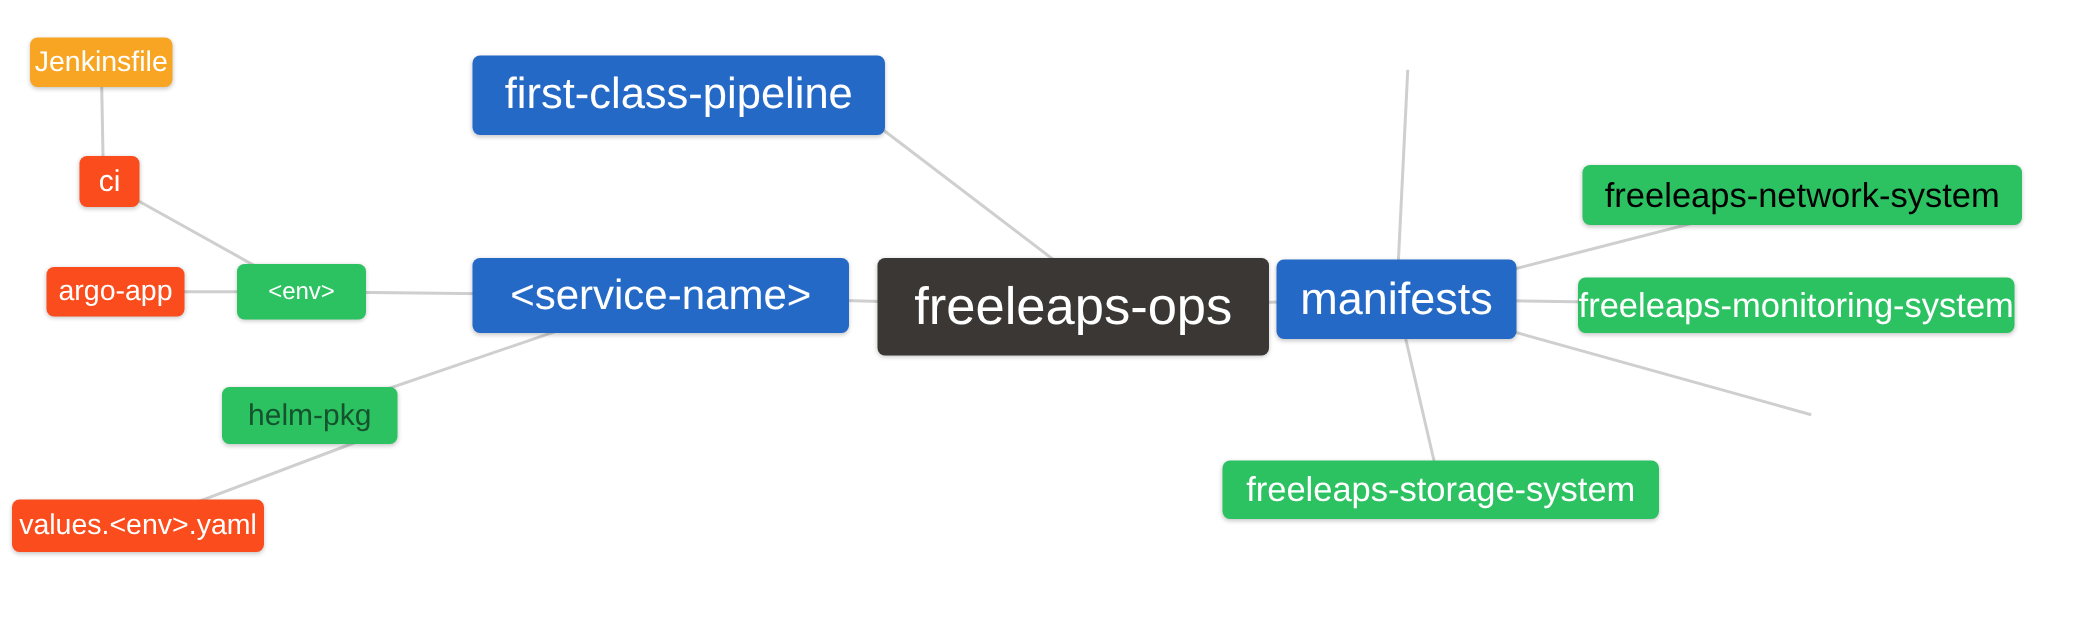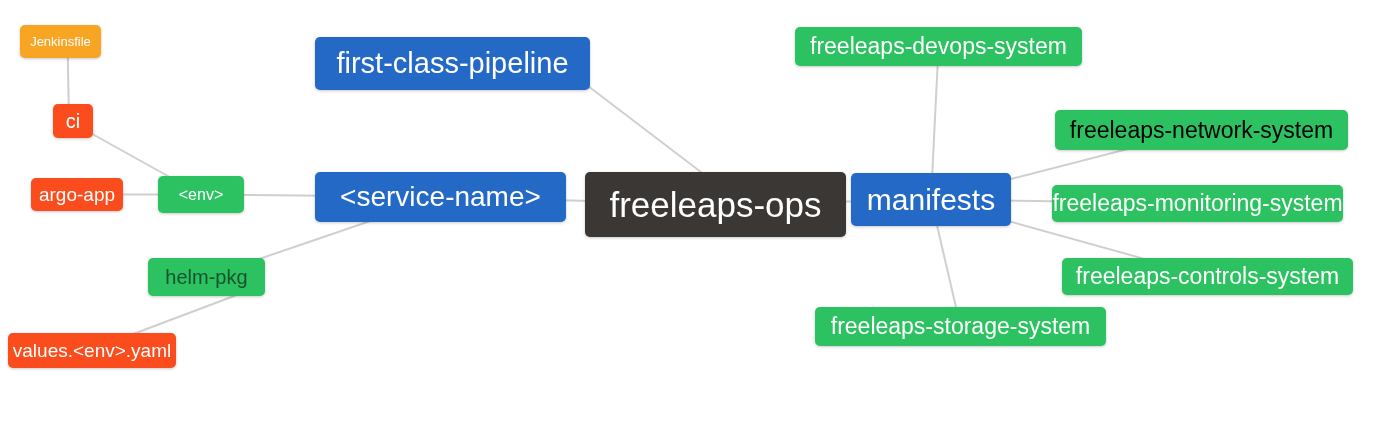--- a/index.html
+++ b/index.html
@@ -50,28 +50,26 @@
       <line x1="588" y1="86" x2="714" y2="182" stroke="#cfcfcf" stroke-width="2"></line>
       <line x1="440.5" y1="197" x2="715.5" y2="204.5" stroke="#cfcfcf" stroke-width="2"></line>
       <line x1="715.5" y1="204.5" x2="931" y2="199.5" stroke="#cfcfcf" stroke-width="2"></line>
       <line x1="931" y1="199.5" x2="938.5" y2="46.5" stroke="#cfcfcf" stroke-width="2"></line>
       <line x1="931" y1="199.5" x2="1201.5" y2="130" stroke="#cfcfcf" stroke-width="2"></line>
       <line x1="931" y1="199.5" x2="1213.5" y2="203.5" stroke="#cfcfcf" stroke-width="2"></line>
       <line x1="931" y1="199.5" x2="1207.5" y2="276.5" stroke="#cfcfcf" stroke-width="2"></line>
       <line x1="931" y1="199.5" x2="960.5" y2="326.5" stroke="#cfcfcf" stroke-width="2"></line>
     </svg>
 
-<div class="node" style="left: 20px; top: 25px; width: 81px; height: 33px; font-size: 13px; background: rgb(247, 165, 34); color: rgb(255, 255, 255);">Jenkinsfile</div>
+<div class="node" style="left: 20px; top: 25px; width: 95px; height: 33px; font-size: 19px; background: rgb(247, 165, 34); color: rgb(255, 255, 255);">Jenkinsfile</div>
     <div class="node" style="left: 53px; top: 104px; width: 40px; height: 34px; font-size: 20px; background: rgb(250, 76, 28); color: rgb(255, 255, 255);">ci</div>
     <div class="node" style="left: 31px; top: 178px; width: 92px; height: 33px; font-size: 19px; background: rgb(250, 76, 28); color: rgb(255, 255, 255);">argo-app</div>
     <div class="node" style="left: 158px; top: 176px; width: 86px; height: 37px; font-size: 16px; background: rgb(44, 194, 97); color: rgb(255, 255, 255);">&lt;env&gt;</div>
     <div class="node" style="left: 148px; top: 258px; width: 117px; height: 38px; font-size: 20px; background: rgb(44, 194, 97); color: #14532d;">helm-pkg</div>
     <div class="node" style="left: 8px; top: 333px; width: 168px; height: 35px; font-size: 19px; background: rgb(250, 76, 28); color: rgb(255, 255, 255);">values.&lt;env&gt;.yaml</div>
     <div class="node" style="left: 315px; top: 37px; width: 275px; height: 53px; font-size: 29px; background: rgb(37, 105, 199); color: rgb(255, 255, 255);">first-class-pipeline</div>
     <div class="node" style="left: 315px; top: 172px; width: 251px; height: 50px; font-size: 28px; background: rgb(37, 105, 199); color: rgb(255, 255, 255);">&lt;service-name&gt;</div>
     <div class="node" style="left: 585px; top: 172px; width: 261px; height: 65px; font-size: 35px; background: rgb(59, 55, 52); color: rgb(255, 255, 255);">freeleaps-ops</div>
     <div class="node" style="left: 851px; top: 173px; width: 160px; height: 53px; font-size: 30px; background: rgb(37, 105, 199); color: rgb(255, 255, 255);">manifests</div>
-    <div class="node" style="left: 795px; top: 27px; width: 287px; height: 39px; font-size: 23px; background: rgb(44, 194, 97); color: rgb(255, 255, 255);">freeleaps-devops-system</div>
     <div class="node" style="left: 1055px; top: 110px; width: 293px; height: 40px; font-size: 23px; background: rgb(44, 194, 97); color: #000000;">freeleaps-network-system</div>
     <div class="node" style="left: 1052px; top: 185px; width: 291px; height: 37px; font-size: 23px; background: rgb(44, 194, 97); color: rgb(255, 255, 255);">freeleaps-monitoring-system</div>
-    <div class="node" style="left: 1062px; top: 258px; width: 291px; height: 37px; font-size: 23px; background: rgb(44, 194, 97); color: rgb(255, 255, 255);">freeleaps-controls-system</div>
     <div class="node" style="left: 815px; top: 307px; width: 291px; height: 39px; font-size: 23px; background: rgb(44, 194, 97); color: rgb(255, 255, 255);">freeleaps-storage-system</div>
   </div>
 
 </body></html>

